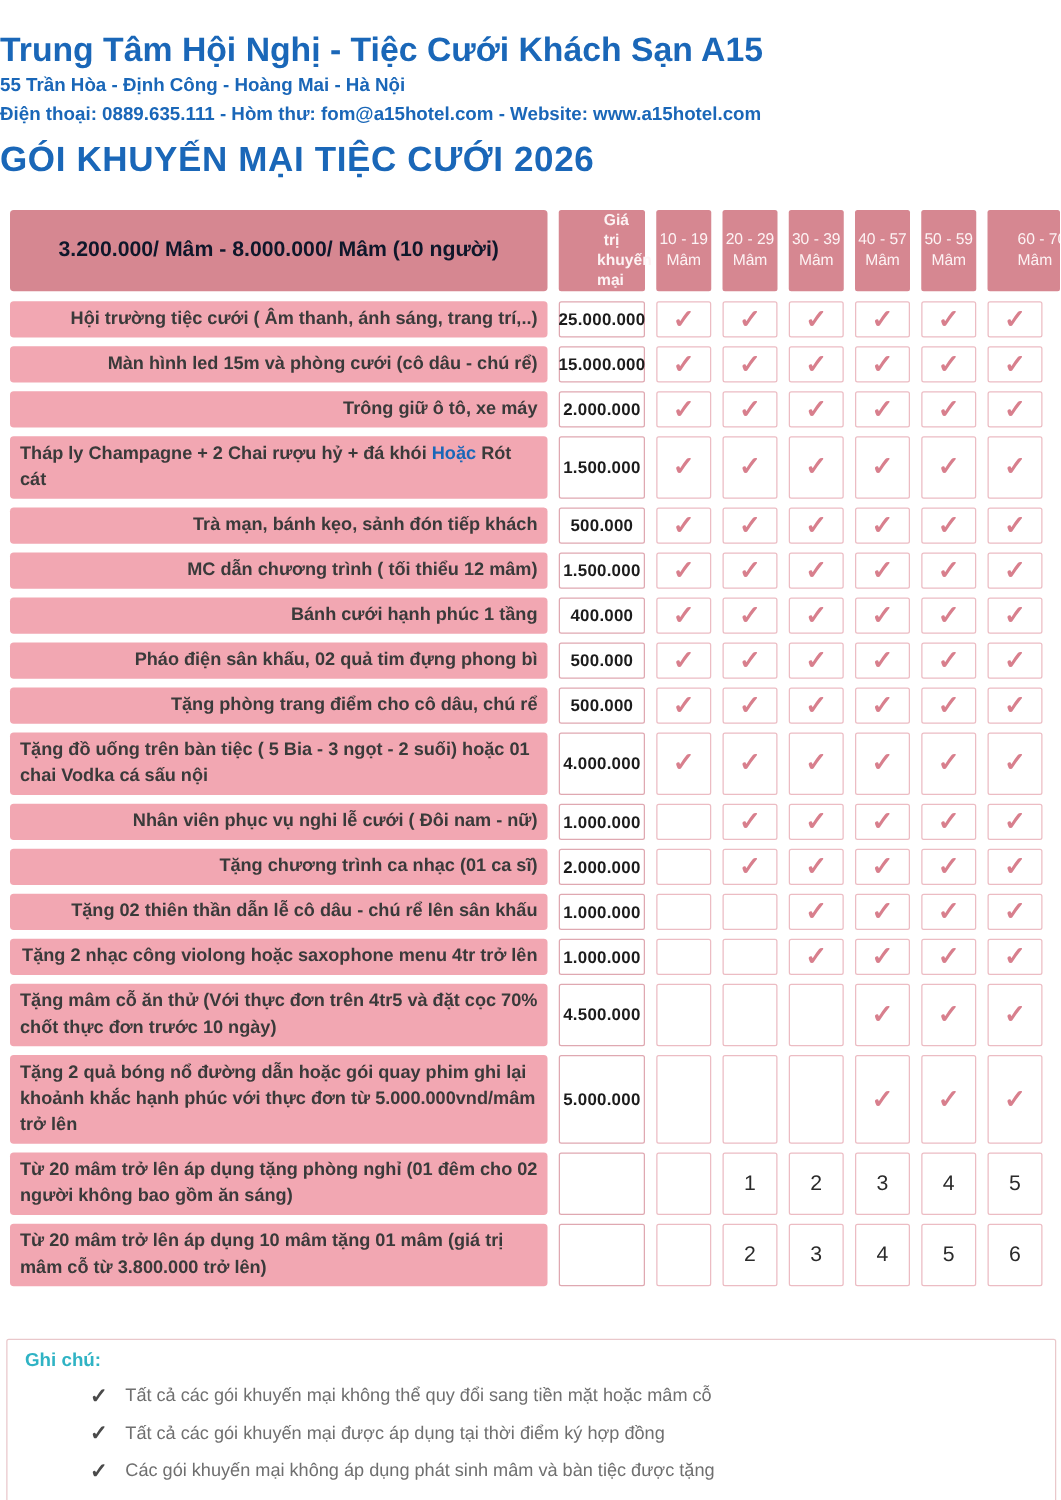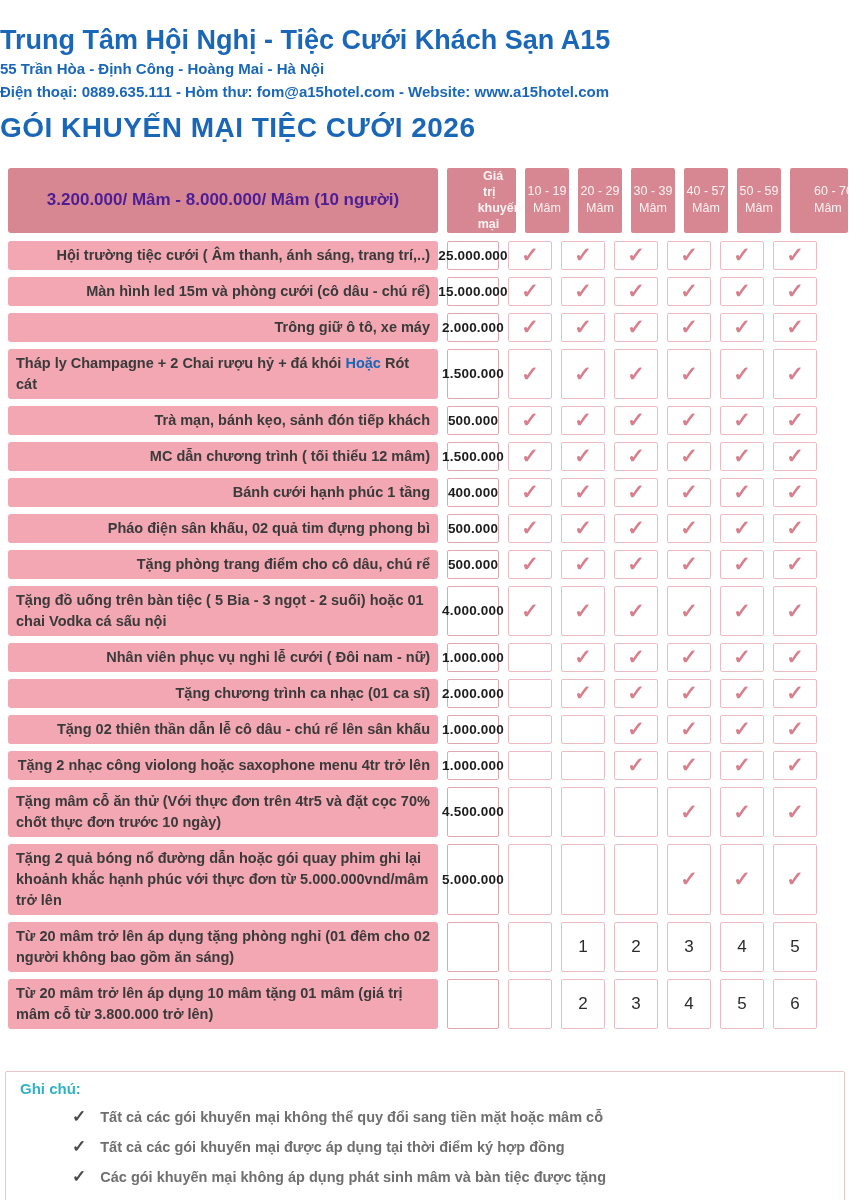--- a/index.html
+++ b/index.html
@@ -22,21 +22,21 @@
   .doc-header{text-align:left;padding-top:26px;color:var(--blue);}
   .doc-title{font-size:27px;font-weight:bold;line-height:1.1;}
   .doc-address{font-size:15px;font-weight:bold;margin-top:4px;}
   .doc-contact{font-size:15px;font-weight:bold;margin-top:6px;}
   .promo-title{font-size:28px;font-weight:bold;margin-top:12px;letter-spacing:.5px;}
   
   .promo-table{margin-top:24px;}
   .trow{display:flex;align-items:stretch;margin:0 0 7px 8px;min-height:27px;}
   .thead{margin-bottom:8px;}
   .th-main{
-    width:430px;background:var(--header-pink);color:#4c1d95;border-radius:3px;
+    width:430px;background:var(--header-pink);color:#0f172a;border-radius:3px;
     display:flex;align-items:center;justify-content:center;
     font-size:17px;font-weight:bold;min-height:42px;
   }
   .th-value{
     width:69px;margin-left:9px;background:var(--header-pink);color:#fdf3f4;border-radius:2px;
     display:flex;flex-direction:column;align-items:center;justify-content:center;
     font-size:12.5px;font-weight:bold;line-height:1.3;flex:none;padding-left:36px;
   }
   .th-col{
     width:44px;margin-left:9px;background:var(--header-pink);color:#fdf3f4;border-radius:2px;
@@ -45,40 +45,40 @@
     white-space:nowrap;overflow:hidden;
   }
   .th-col.last{width:58px;justify-content:center;align-items:flex-start;padding-left:24px;}
   .row-label{
     width:430px;background:var(--label-pink);border-radius:3px;
     padding:4px 8px;font-weight:bold;font-size:14.5px;color:#3a3a3a;
     display:flex;align-items:center;line-height:1.45;justify-content:flex-end;
   }
   .row-label .hl{color:var(--blue);white-space:pre-wrap;}
   .row-value{
-    width:52px;margin-left:9px;border:1px solid var(--value-border);border-radius:2px;background:#fff;
+    width:69px;margin-left:9px;border:1px solid var(--value-border);border-radius:2px;background:#fff;
     display:flex;align-items:center;justify-content:center;
     font-size:13.5px;font-weight:bold;color:#1c1c1c;flex:none;letter-spacing:.2px;
   }
   .cell{
     width:44px;margin-left:9px;border:1px solid var(--cell-border);border-radius:2px;background:#fff;
     display:flex;align-items:center;justify-content:center;flex:none;
   }
   .cell.checked{color:var(--rose);font-size:21px;font-weight:bold;}
   .cell.num{color:#2b2b2b;font-size:17px;font-weight:400;}
   
   .notes-box{
     margin:42px 4px 0 5px;border:1px solid #e9c8cb;border-radius:2px;
     padding:8px 16px 24px 14px;min-height:130px;
   }
   .notes-title{color:var(--teal);font-weight:bold;font-size:15px;}
   .notes-list{margin:2px 0 0 52px;}
   .note-item{display:flex;align-items:flex-start;margin-top:11px;}
   .note-check{color:#4a4a4a;font-weight:bold;font-size:17px;line-height:1.1;flex:none;}
-  .note-text{color:var(--note-gray);font-weight:bold;font-size:14.5px;margin-left:14px;line-height:1.3;}
+  .note-text{color:var(--note-gray);font-weight:normal;font-size:14.5px;margin-left:14px;line-height:1.3;}
 </style>
 </head>
 <body>
 
 <div class="doc-header">
   <div class="doc-title">Trung Tâm Hội Nghị - Tiệc Cưới Khách Sạn A15</div>
   <div class="doc-address">55 Trần Hòa - Định Công - Hoàng Mai - Hà Nội</div>
   <div class="doc-contact">Điện thoại: 0889.635.111 - Hòm thư: fom@a15hotel.com - Website: www.a15hotel.com</div>
   <div class="promo-title">GÓI KHUYẾN MẠI TIỆC CƯỚI 2026</div>
 </div>

